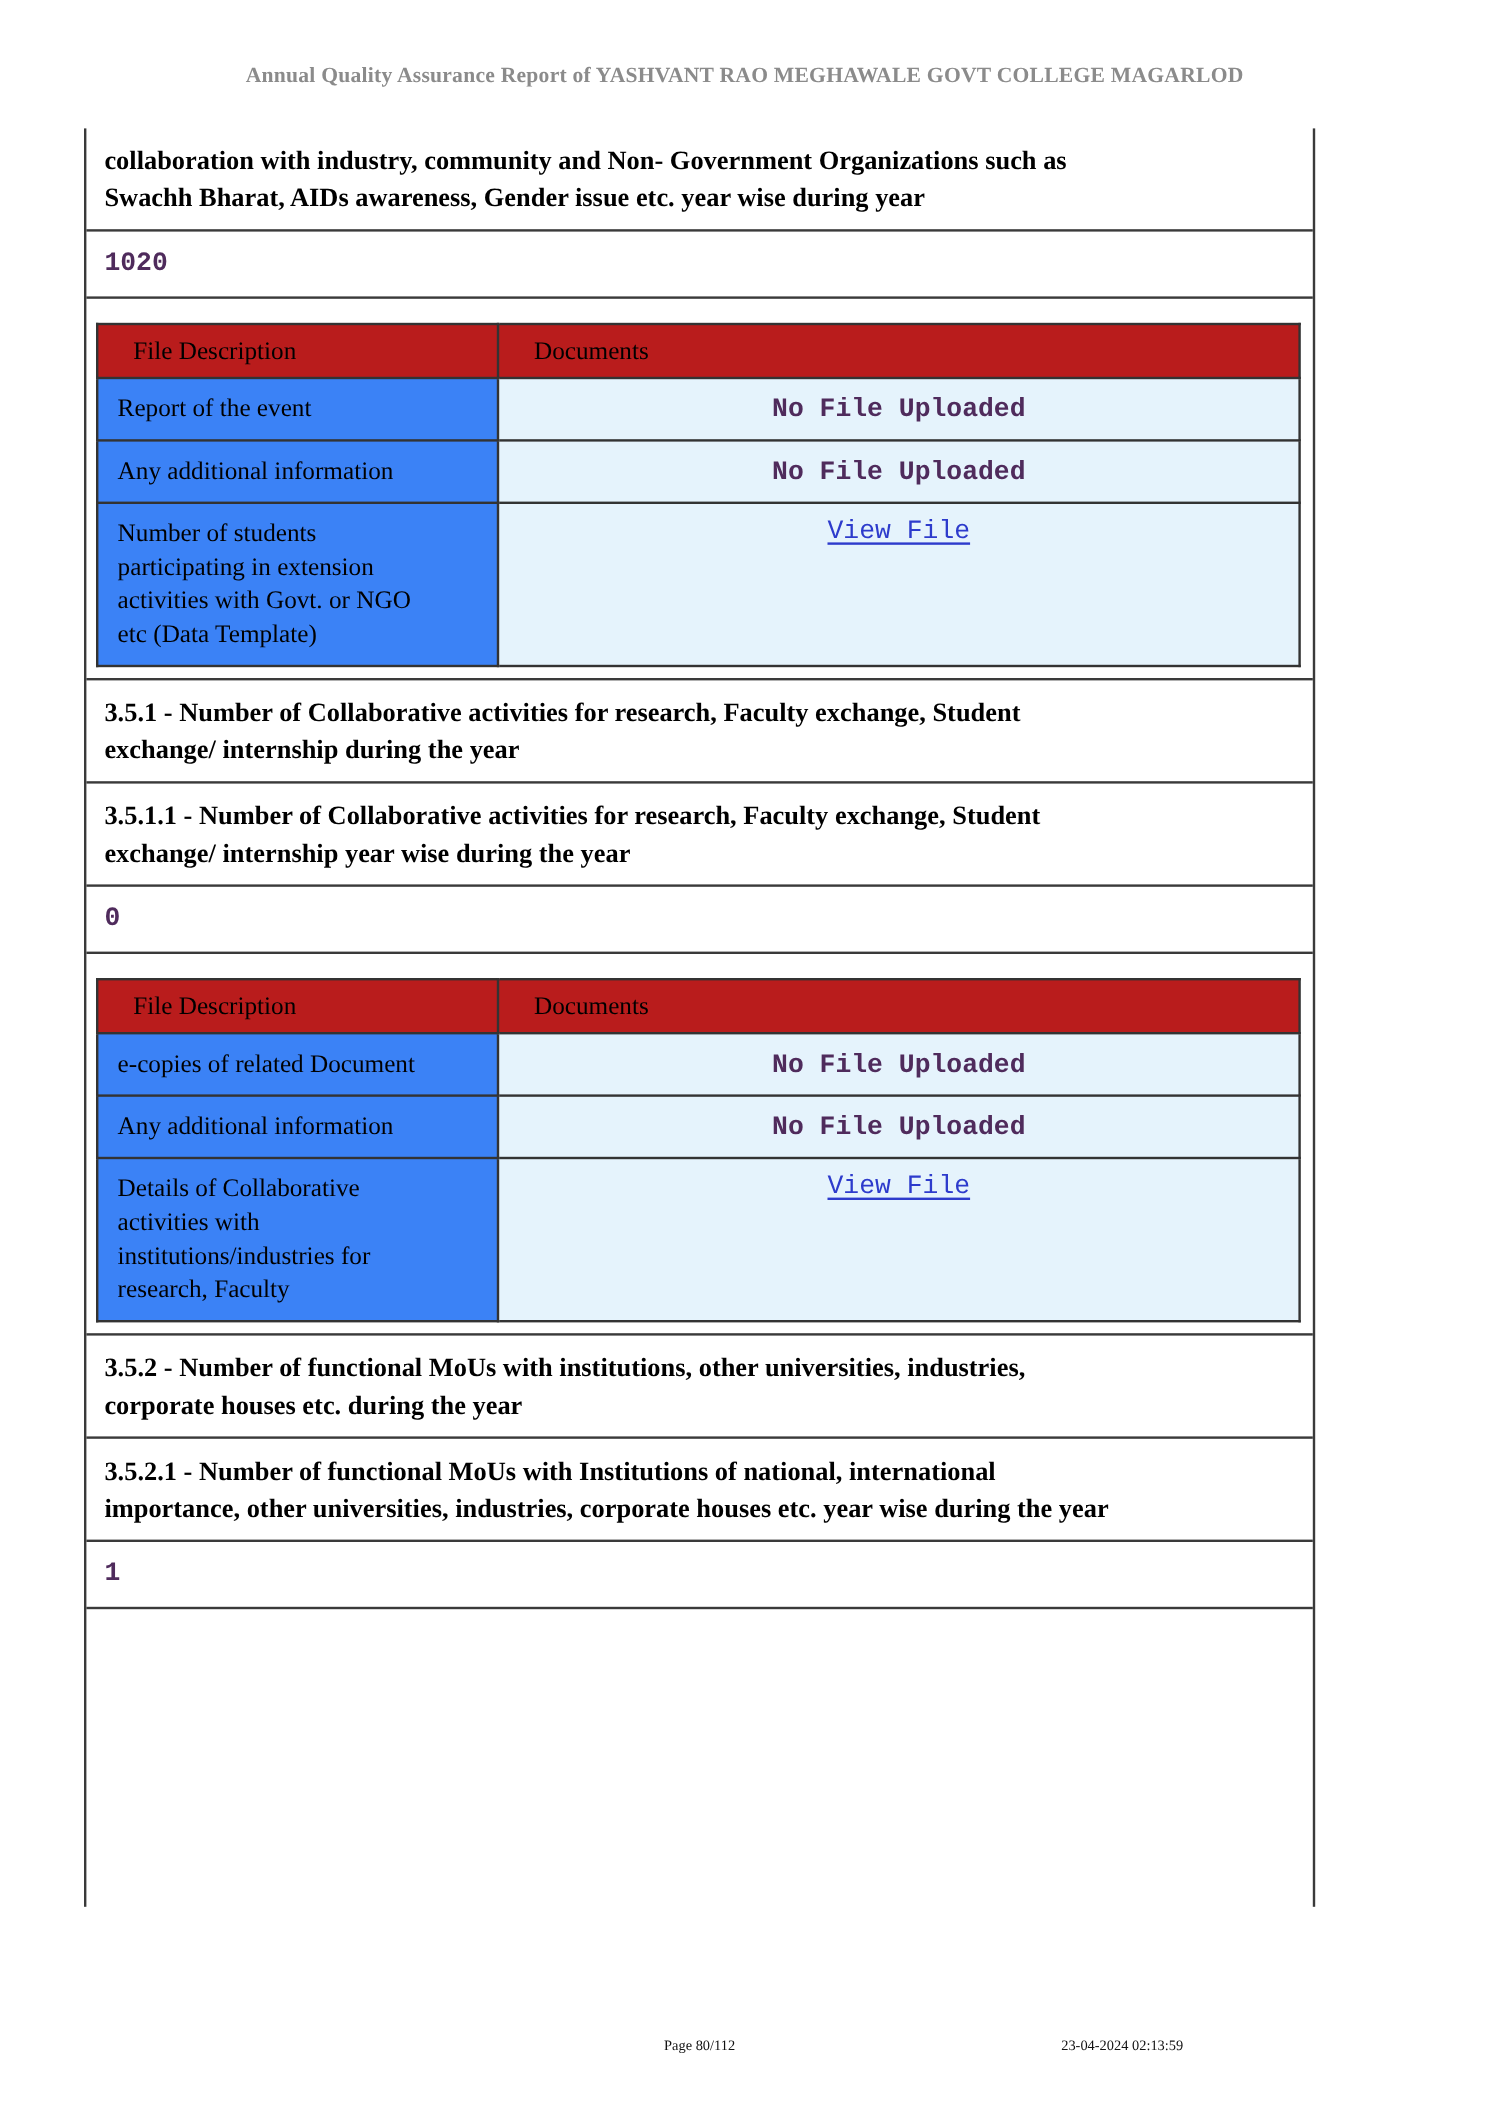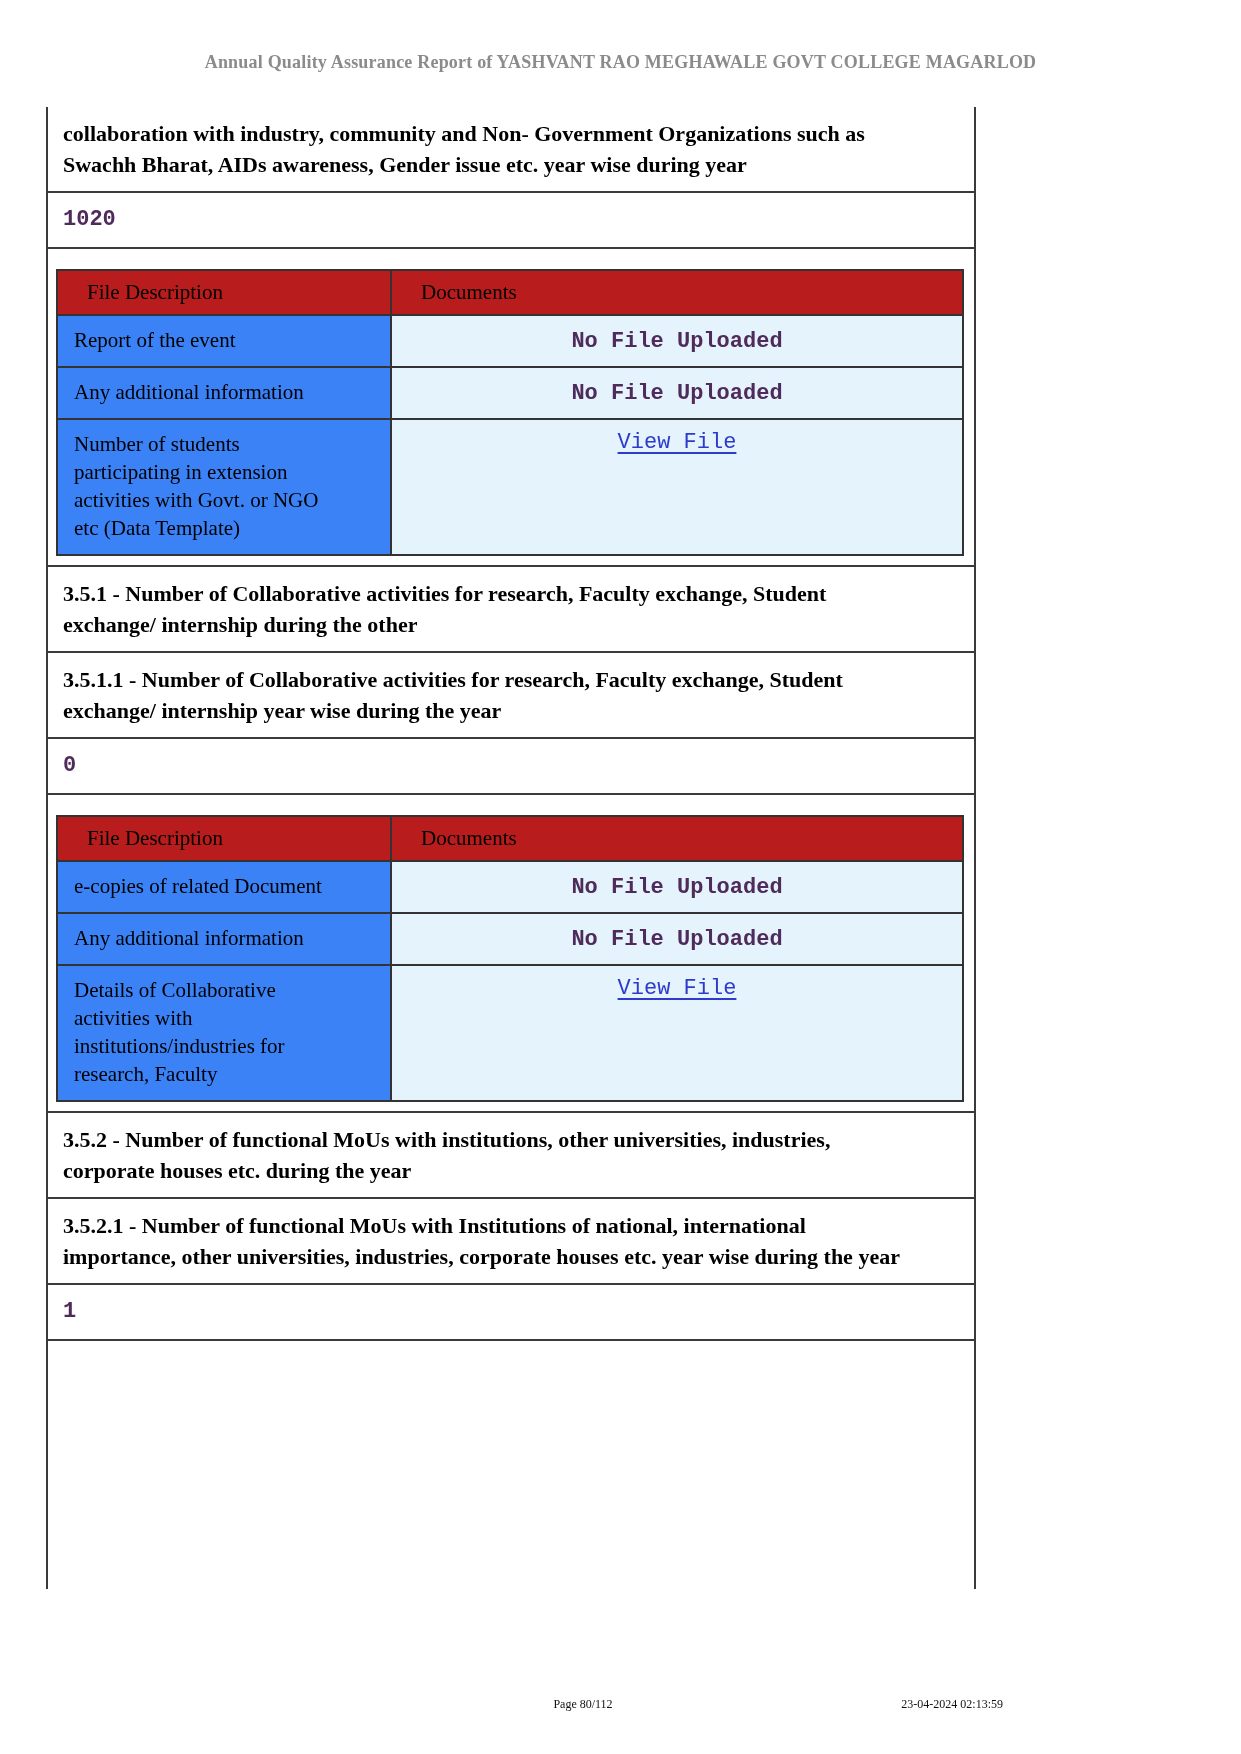--- a/index.html
+++ b/index.html
@@ -12,22 +12,22 @@
   }
   .page-header {
     padding-top: 52px;
     text-align: center;
     font-weight: bold;
     font-size: 18px;
     color: #8b8b8b;
     letter-spacing: 0.2px;
   }
   .doc {
-    margin: 34px 0 0 46px;
-    width: 930px;
+    margin: 34px 0 0 70px;
+    width: 1026px;
     box-sizing: border-box;
     border-left: 2px solid #3a3a3a;
     border-right: 2px solid #3a3a3a;
   }
   .row { border-bottom: 2px solid #3a3a3a; box-sizing: border-box; }
   .q {
     font-weight: bold;
     font-size: 22px;
     line-height: 31px;
     color: #000000;
@@ -100,21 +100,21 @@
     font-size: 12px;
     color: #111111;
   }
   .footer .center-zone {
     margin-left: 70px;
     width: 1026px;
     text-align: center;
   }
   .footer .ts {
     position: absolute;
-    right: 68px;
+    right: 85px;
     top: 0;
   }
 </style>
 </head>
 <body>
 
 <div class="page-header">Annual Quality Assurance Report of YASHVANT RAO MEGHAWALE GOVT COLLEGE MAGARLOD</div>
 
 <div class="doc">
 
@@ -152,21 +152,21 @@
           <td class="docs top">
             <a class="viewfile">View File</a>
           </td>
         </tr>
       </tbody>
     </table>
   </div>
 
 
   <div class="row q">3.5.1 - Number of Collaborative activities for research, Faculty exchange, Student
-exchange/ internship during the other</div>
+exchange/ internship during the year</div>
 
   <div class="row q">3.5.1.1 - Number of Collaborative activities for research, Faculty exchange, Student
 exchange/ internship year wise during the year</div>
 
   <div class="row val">0</div>
 
   <div class="row tablewrap">
     <table class="files">
       <thead>
         <tr>

